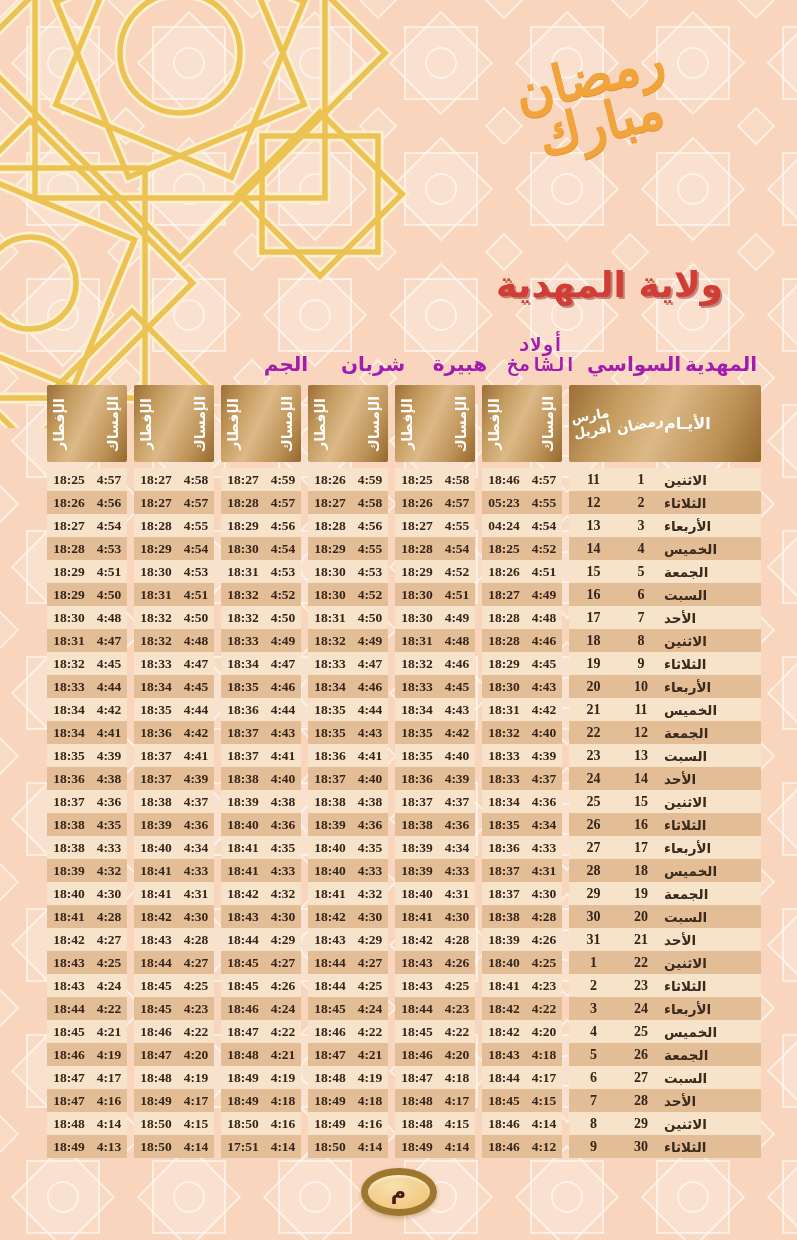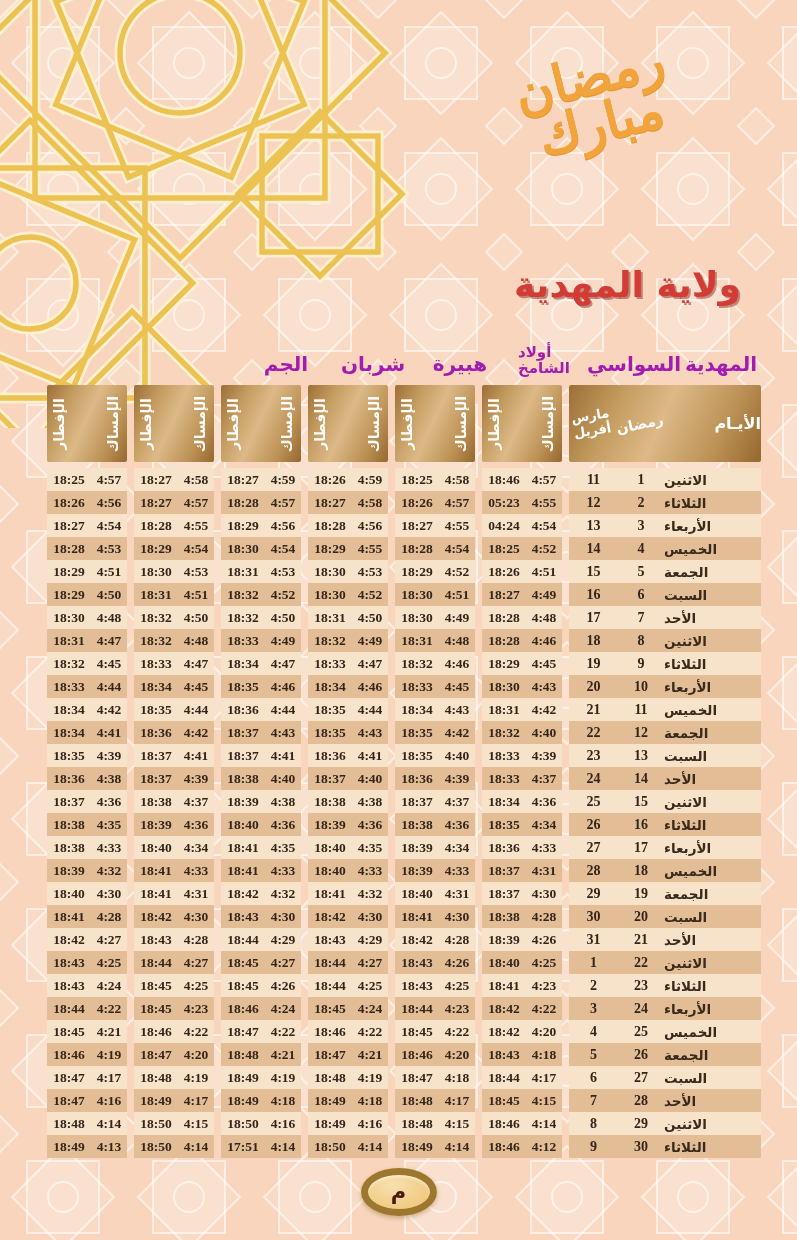--- a/index.html
+++ b/index.html
@@ -20,56 +20,56 @@
     transform:rotate(-14deg);
     color:#f2a43c;
     font-size:52px;font-weight:bold;line-height:.92;
     text-align:center;
     text-shadow:0 1px 0 #e19330;
     font-family:"DejaVu Serif", serif;
   }
 
   
   .gov-title{
-    position:absolute;top:264px;right:56px;
+    position:absolute;top:264px;right:74px;
     color:#d33b35;
     font-size:36px;font-weight:bold;
     text-shadow:2px 2px 0 rgba(122,30,30,.45);
     letter-spacing:-1px;
   }
 
   
   .strip{position:absolute;right:36px;width:714px;display:flex;direction:rtl;gap:7px;}
   .w-big{width:192px;flex:0 0 192px;}
   .w-pair{width:80px;flex:0 0 80px;}
 
   
   .city-row{top:322px;height:56px;align-items:flex-end;}
   .city-label{
     display:flex;align-items:flex-end;justify-content:center;
     color:#a21caf;font-weight:bold;font-size:20px;
     padding-bottom:4px;text-align:left;line-height:1.02;
   }
-  .city-label.two-line{font-size:15px;padding-bottom:2px;}
+  .city-label.two-line{font-size:19px;padding-bottom:2px;font-family:Liberation Mono, monospace;}
   .city-label.two-line .wrap{width:58px;}
 
   
   .gold-row{top:385px;height:77px;}
   .gold{
     background:linear-gradient(115deg,#9c6f36 0%,#c49c60 25%,#dcb987 48%,#bb9054 78%,#95682e 100%);
     border-radius:2px;
     display:flex;direction:rtl;align-items:center;justify-content:center;
   }
   .vcell{flex:0 0 40px;height:77px;display:flex;align-items:center;justify-content:center;}
   .vcell span{
     transform:rotate(-90deg);white-space:nowrap;
     color:#fff;font-weight:bold;font-size:14px;letter-spacing:.5px;
   }
   .bighead{justify-content:flex-start;}
-  .bh-days{flex:0 0 97px;text-align:right;color:#fff;font-weight:bold;font-size:16px;}
+  .bh-days{flex:0 0 97px;text-align:left;color:#fff;font-weight:bold;font-size:16px;}
   .bh-ram{flex:0 0 46px;text-align:center;color:#fff;font-weight:bold;font-size:14px;transform:rotate(-12deg);}
   .bh-mar{flex:0 0 49px;text-align:center;color:#fff;font-weight:bold;font-size:13px;line-height:1.15;transform:rotate(-9deg);}
 
   
   .table-body{position:absolute;top:468px;right:36px;width:714px;}
   .trow{display:flex;direction:rtl;gap:7px;height:23px;}
   .trow .cell{display:flex;direction:rtl;align-items:center;}
   .trow.light .cell{background:#f7e2ca;}
   .trow.dark  .cell{background:#e3bd96;}
   .bigcell{width:192px;flex:0 0 192px;}

